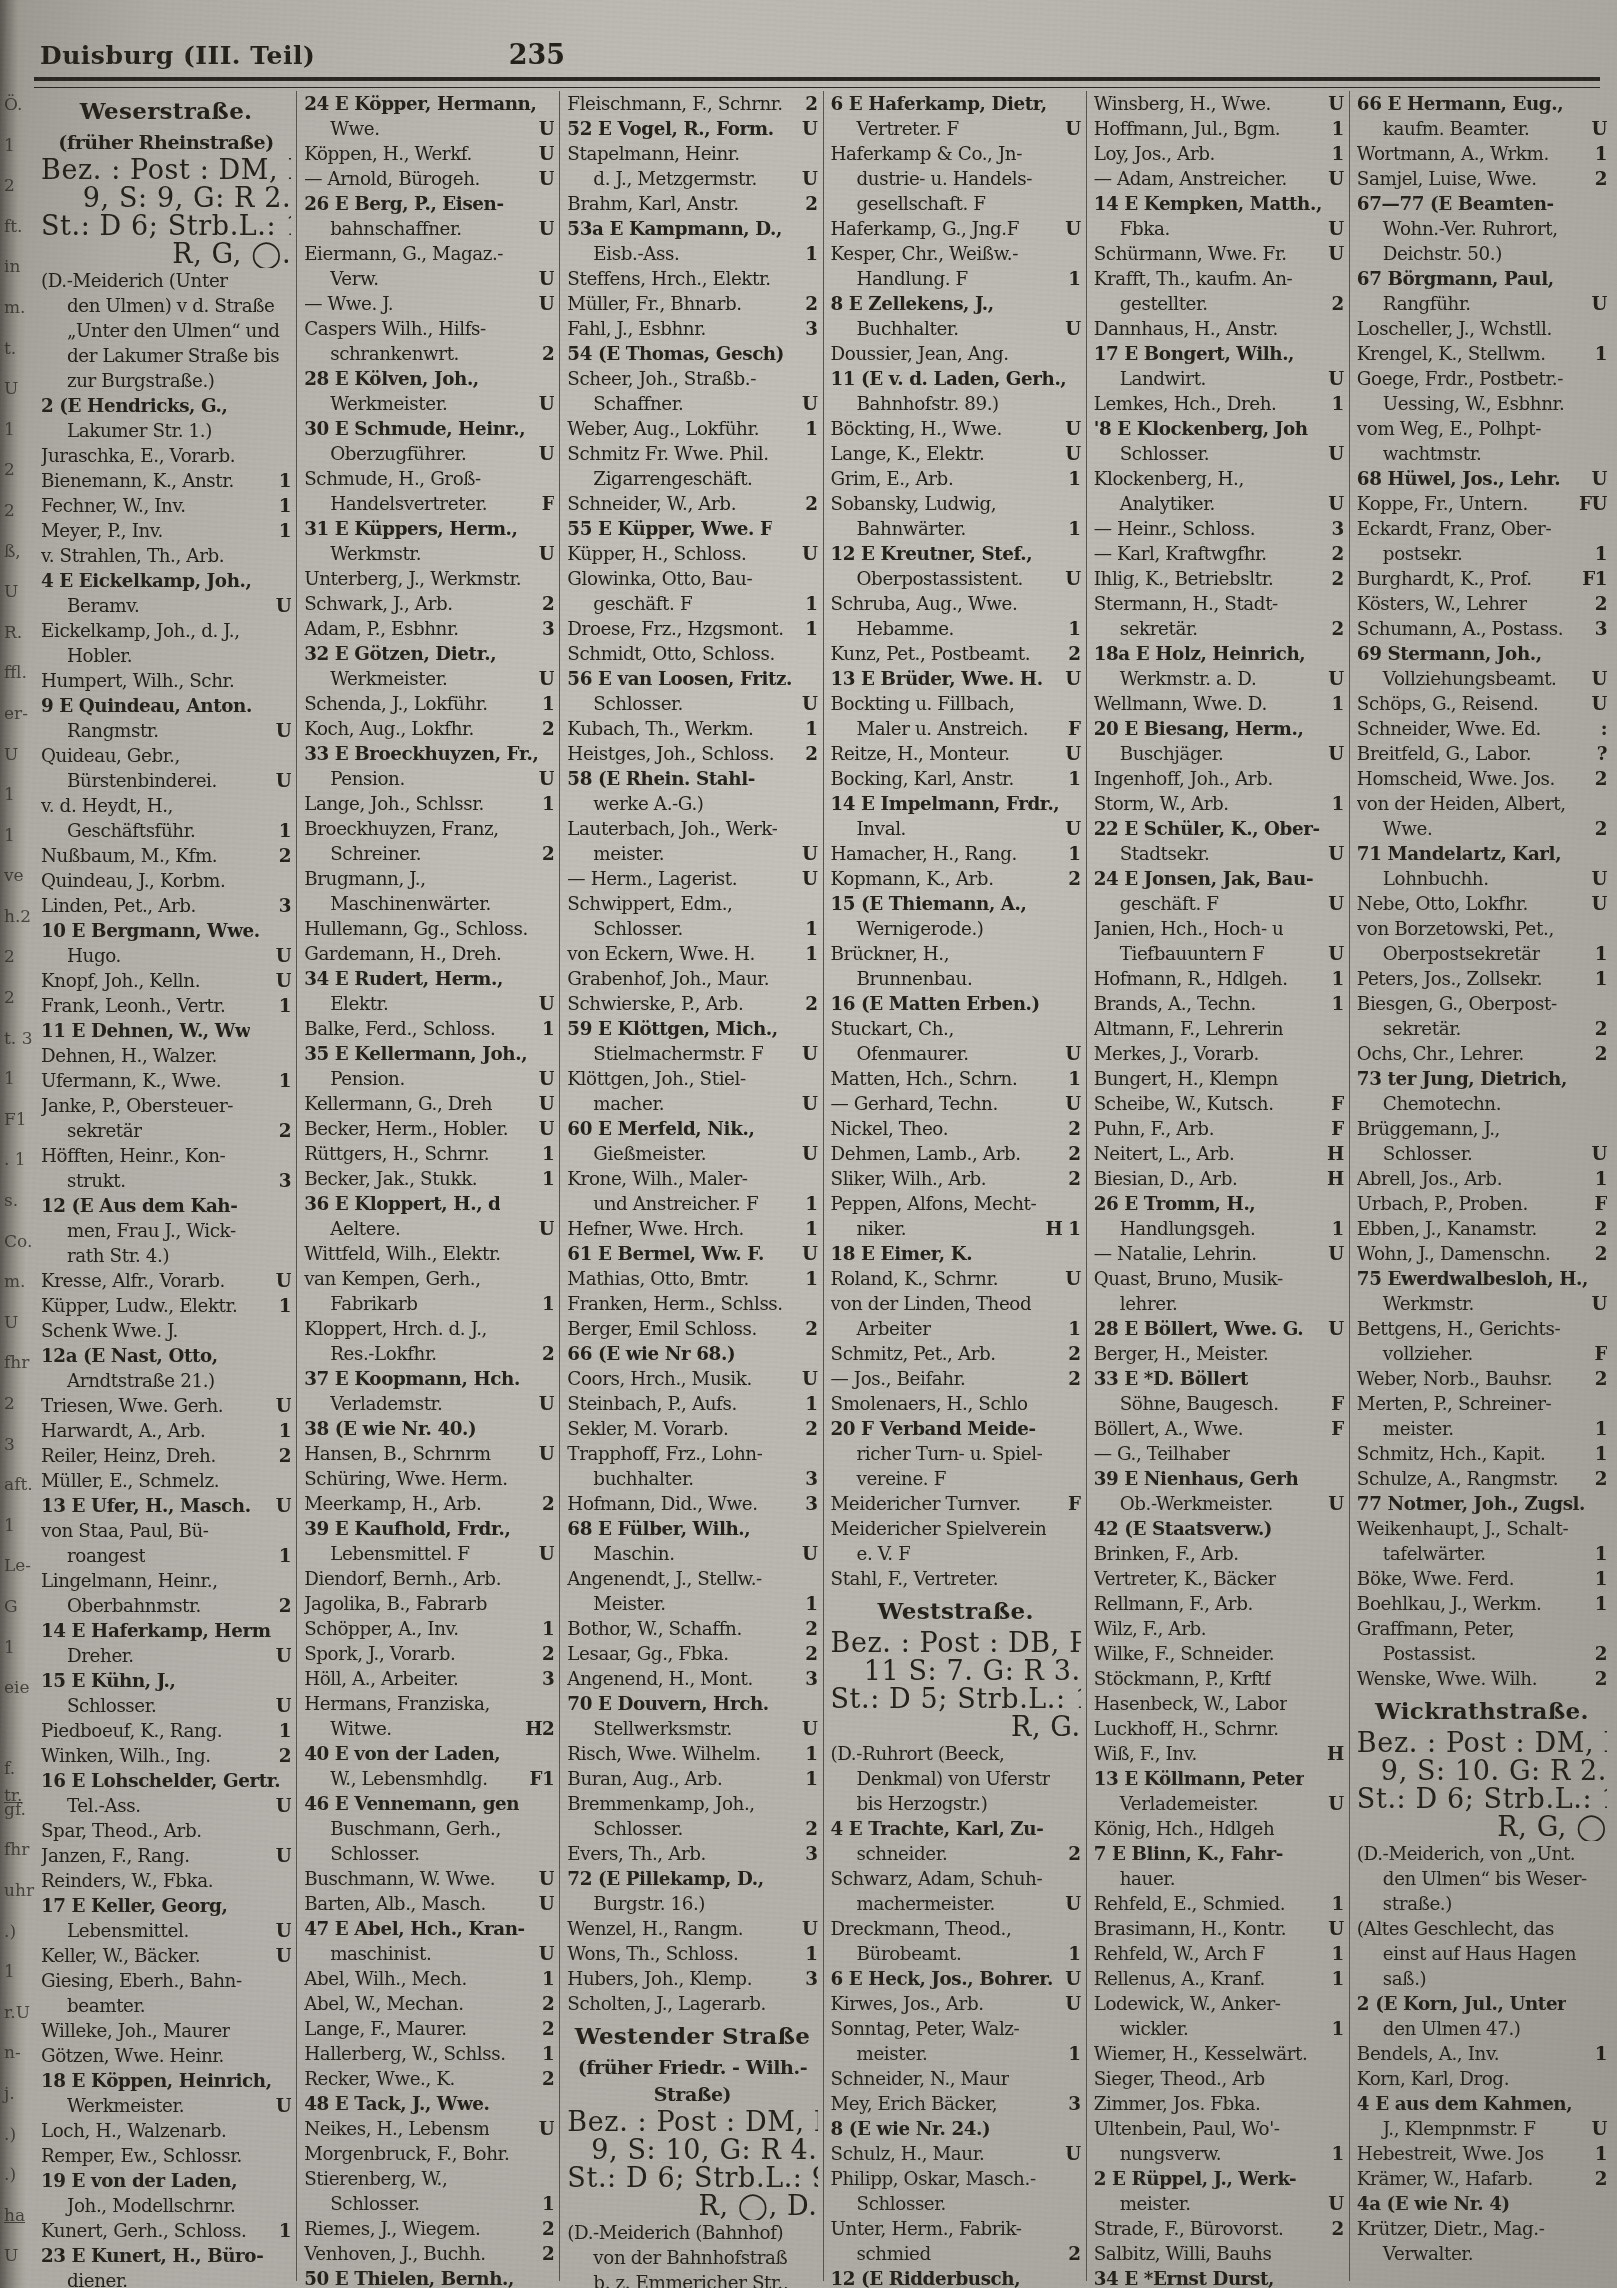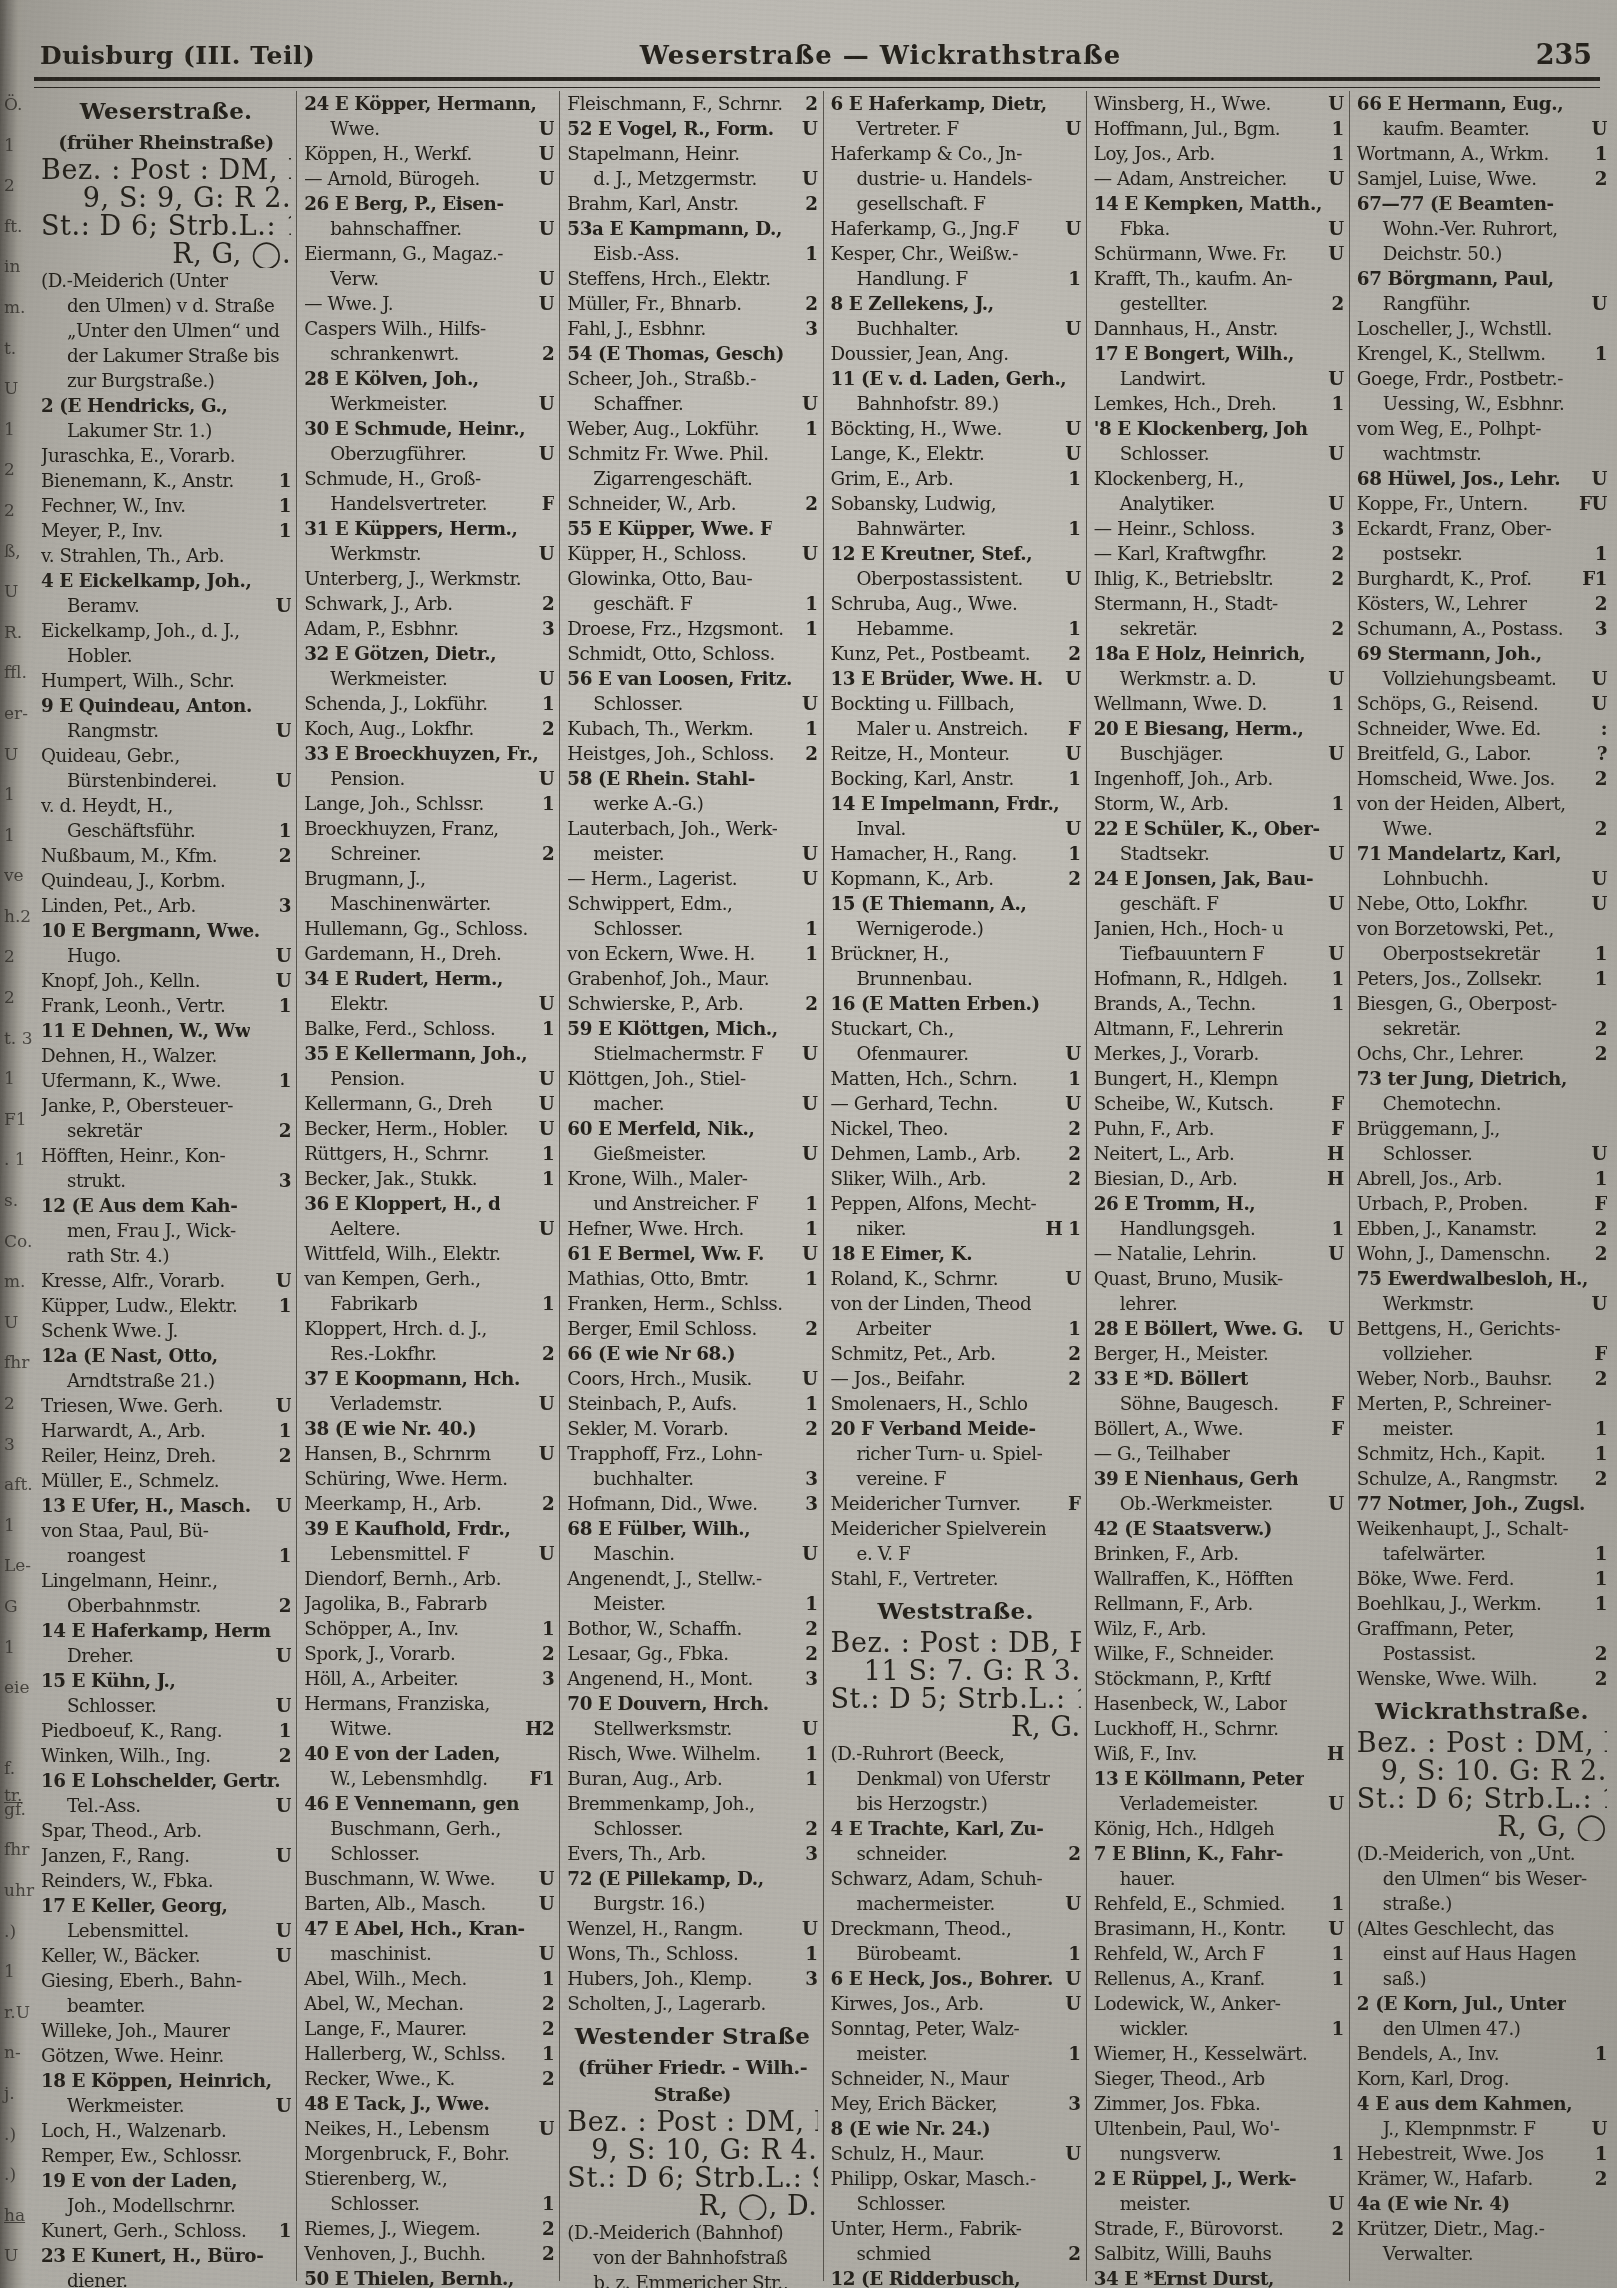--- a/index.html
+++ b/index.html
@@ -67,21 +67,20 @@
     letter-spacing:0.6px;font-weight:500;
   }
 </style>
 </head>
 <body>
 
 <div class="page">
   <div class="torn-edge"></div>
   <div class="header">
     <span class="hdr-left">Duisburg (III. Teil)</span>
-    <span class="hdr-center">Weserstraße  —  Wickrathstraße</span>
     <span class="hdr-right">235</span>
   </div>
   <div class="header-rule"></div>
   <div class="columns">
     <div class="col">
         <div class="ln h">Weserstraße.</div>
         <div class="ln s">(früher Rheinstraße)</div>
         <div class="ln i">Bez. :  Post :  DM,  P :</div>
         <div class="ln i">9,  S:  9,  G:  R 2.</div>
         <div class="ln i">St.:  D 6;  Strb.L.:  1,  6,</div>
@@ -1484,21 +1483,21 @@
           <span class="t">Ob.-Werkmeister.</span>
           <span class="r">U</span>
         </div>
         <div class="ln e">
           <span class="t">42 (E Staatsverw.)</span>
         </div>
         <div class="ln n">
           <span class="t">Brinken, F., Arb.</span>
         </div>
         <div class="ln n">
-          <span class="t">Wallraffen, K., Höfften</span>
+          <span class="t">Vertreter, K., Bäcker</span>
         </div>
         <div class="ln n">
           <span class="t">Rellmann, F., Arb.</span>
         </div>
         <div class="ln n">
           <span class="t">Wilz, F., Arb.</span>
         </div>
         <div class="ln n">
           <span class="t">Wilke, F., Schneider.</span>
         </div>

